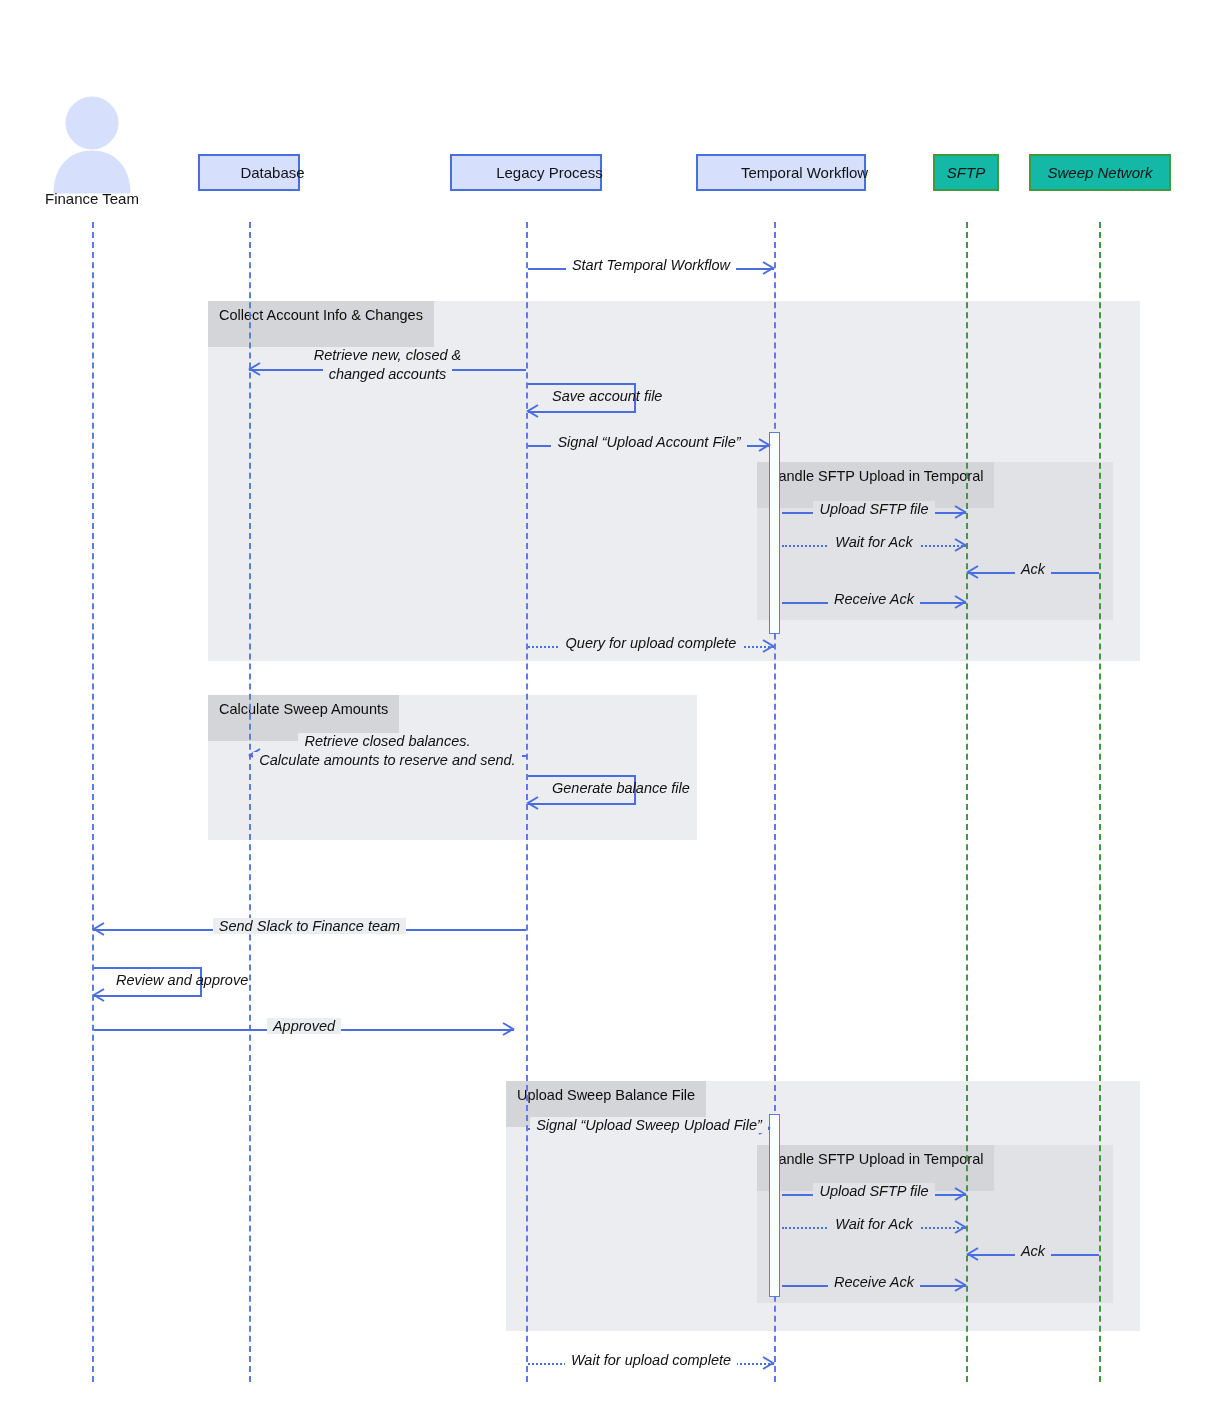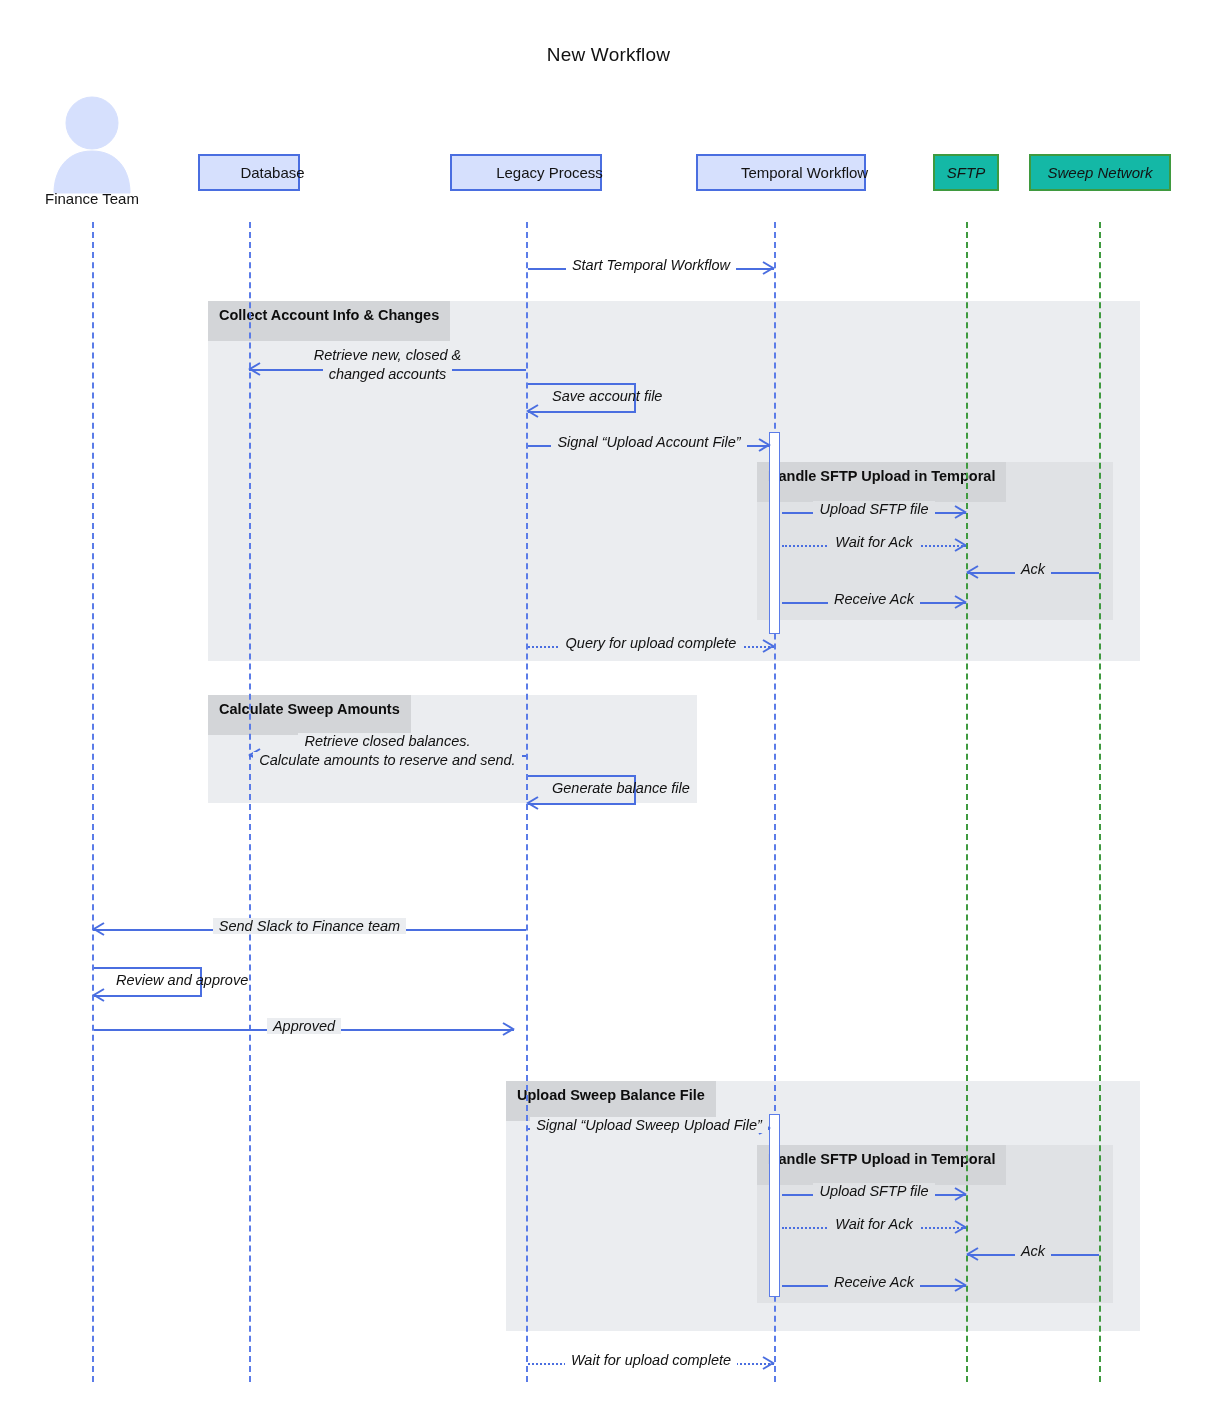--- a/index.html
+++ b/index.html
@@ -39,22 +39,22 @@
   .lifeline.blue{border-left-color:#5b7ce8;}
   .lifeline.green{border-left-color:#3f9a3f;}
 
   
   .fragment{position:absolute;box-sizing:border-box;}
   .fragment.lvl1{background:#ebedf0;}
   .fragment.lvl2{background:#e0e2e5;}
   .fragment-label{
     position:absolute;left:0;top:0;
     background:#d3d5d8;color:#0d0d0d;
-    font-size:14.5px;font-weight:bold;
-    padding:6px 11px 18px 11px;white-space:nowrap;
+    font-size:14.5px;font-weight:normal;
+    padding:6px 11px 24px 11px;white-space:nowrap;
   }
 
   
   .activation{
     position:absolute;box-sizing:border-box;
     background:#ffffff;border:1.5px solid #5b7ce8;
   }
 
   
   .msg{position:absolute;height:0;}
@@ -84,31 +84,30 @@
   .selfmsg .label{
     position:absolute;font-size:14.5px;font-style:italic;color:#111111;
     white-space:nowrap;
   }
 </style>
 </head>
 <body>
 
 <div id="diagram">
 
-  <div class="diagram-title">New Workflow</div>
 
   <div class="fragment lvl1" style="left:208px;top:301px;width:932px;height:360px;">
     <div class="fragment-label">Collect Account Info &amp; Changes</div>
   </div>
 
   <div class="fragment lvl2" style="left:757px;top:462px;width:356px;height:158px;">
     <div class="fragment-label">Handle SFTP Upload in Temporal</div>
   </div>
 
-  <div class="fragment lvl1" style="left:208px;top:695px;width:489px;height:108px;">
+  <div class="fragment lvl1" style="left:208px;top:695px;width:489px;height:145px;">
     <div class="fragment-label">Calculate Sweep Amounts</div>
   </div>
 
 
   <div class="fragment lvl1" style="left:506px;top:1081px;width:634px;height:250px;">
     <div class="fragment-label">Upload Sweep Balance File</div>
   </div>
 
   <div class="fragment lvl2" style="left:757px;top:1145px;width:356px;height:158px;">
     <div class="fragment-label">Handle SFTP Upload in Temporal</div>

